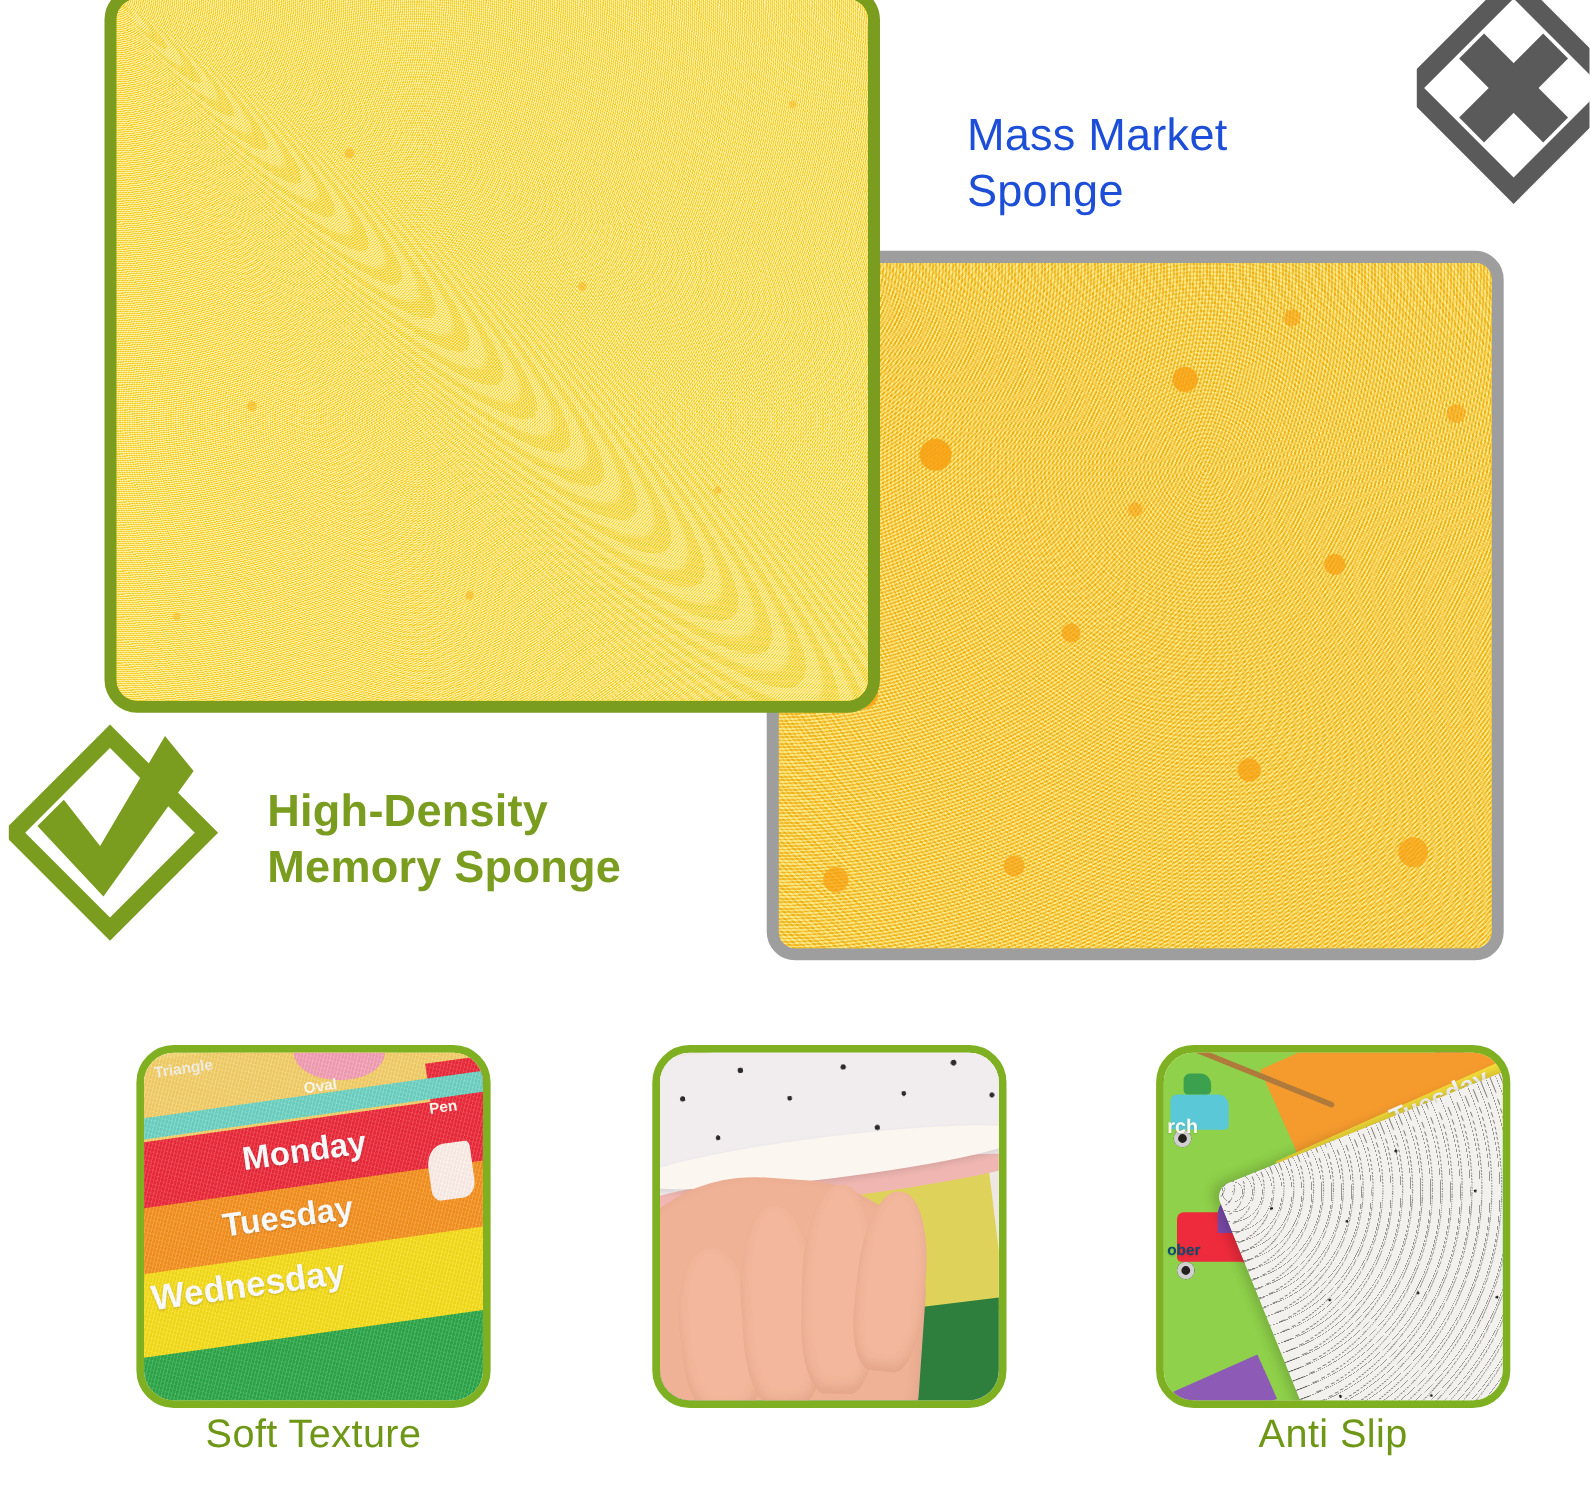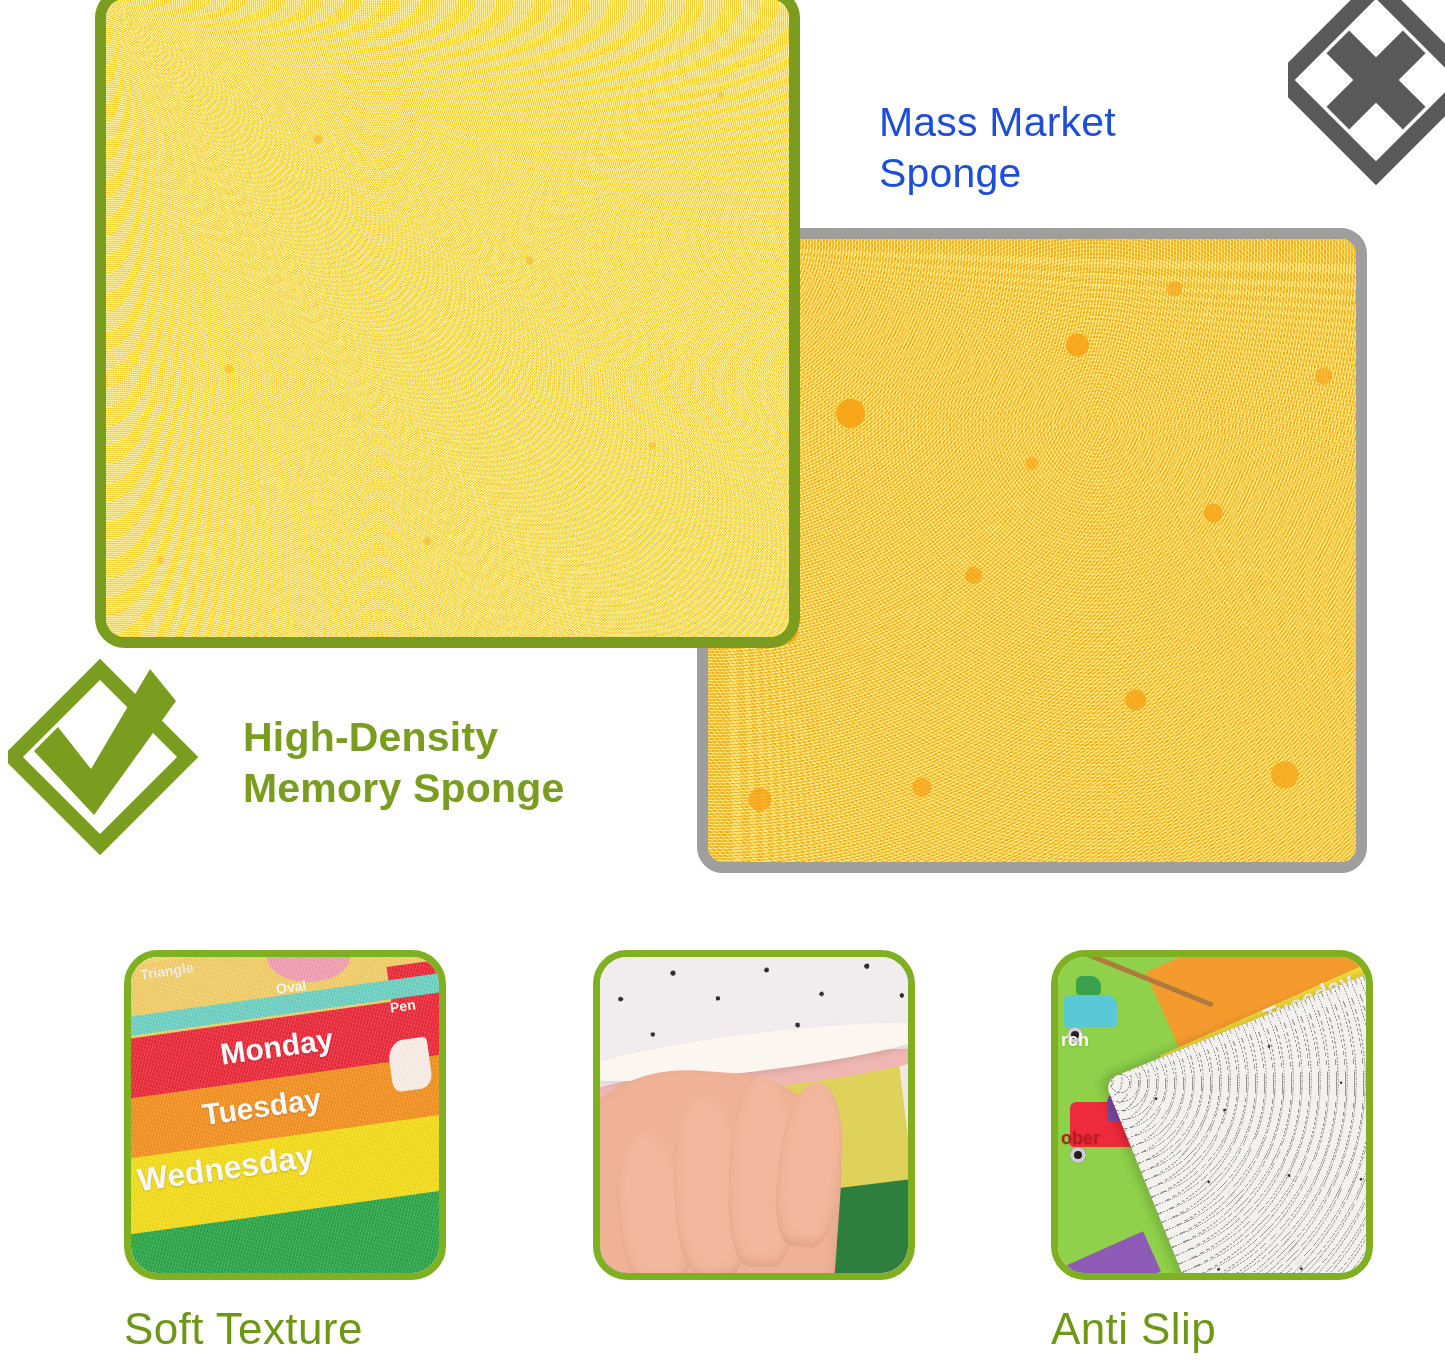--- a/index.html
+++ b/index.html
@@ -156,24 +156,24 @@
     position: relative;
     width: 322px;
     height: 330px;
     border: 7px solid #7eb022;
     border-radius: 34px;
     overflow: hidden;
     box-sizing: border-box;
     background: #ffffff;
   }
   .feature-caption {
-    margin-top: 24px;
-    text-align: left;
+    margin-top: 2px;
+    text-align: center;
     color: #6f9716;
-    font-size: 44px;
+    font-size: 36px;
     letter-spacing: .4px;
   }
   #feature-cell-1 .feature-caption { letter-spacing: .8px; }
 
   .thumb-inner { position:absolute; inset:0; }
 
   
   .t1-bg { position:absolute; inset:0; background:#f7d875; }
   .t1-stripe { position:absolute; left:-18%; width:136%; transform-origin:center; }
   .t1-top      { top:-4%;  height:24%; background:#f5d06a; transform: rotate(-8deg); }
@@ -258,22 +258,22 @@
                background:#86d14a; transform: rotate(-24deg); }
   .t3-blue   { position:absolute; right:-10%; top:50%; width:80%; height:30%;
                background:#7ec8e8; transform: rotate(-24deg); }
   .t3-purple { position:absolute; left:2%; bottom:-6%; width:30%; height:14%;
                background:#8d5bb5; transform: rotate(-24deg); }
   .t3-word { position:absolute; color:#fff; font-weight:600; white-space:nowrap;
              text-shadow: 0 1px 2px rgba(0,0,0,.15); }
   .t3-w-tuesday { right:3%; top:9%;  font-size:24px; transform: rotate(-24deg); }
   .t3-w-we      { left:48%; top:26%; font-size:22px; transform: rotate(-24deg); }
   .t3-w-sat     { left:34%; top:78%; font-size:24px; transform: rotate(-24deg); }
-  .t3-w-march   { left:1%;  top:18%; font-size:18px; color:#fdfbee;margin-top:16px; }
-  .t3-w-october { left:1%;  top:54%; font-size:18px; color:#b91c1c; }
+  .t3-w-march   { left:1%;  top:18%; font-size:18px; color:#fdfbee; }
+  .t3-w-october { left:1%;  top:54%; font-size:14px; color:#0c4a6e; }
   .t3-backing {
     position:absolute; left:30%; top:18%; width:96%; height:96%;
     background:#f3f1ee; border-radius:14px; transform: rotate(-22deg);
     box-shadow: -5px -4px 10px rgba(0,0,0,.16);
     background-image:
       radial-gradient(circle at 14% 12%, #1d1d1d 0 1.1px, transparent 1.5px),
       radial-gradient(circle at 34% 24%, #1d1d1d 0 1.1px, transparent 1.5px),
       radial-gradient(circle at 56% 10%, #1d1d1d 0 1.1px, transparent 1.5px),
       radial-gradient(circle at 74% 30%, #1d1d1d 0 1.1px, transparent 1.5px),
       radial-gradient(circle at 20% 44%, #1d1d1d 0 1.1px, transparent 1.5px),

